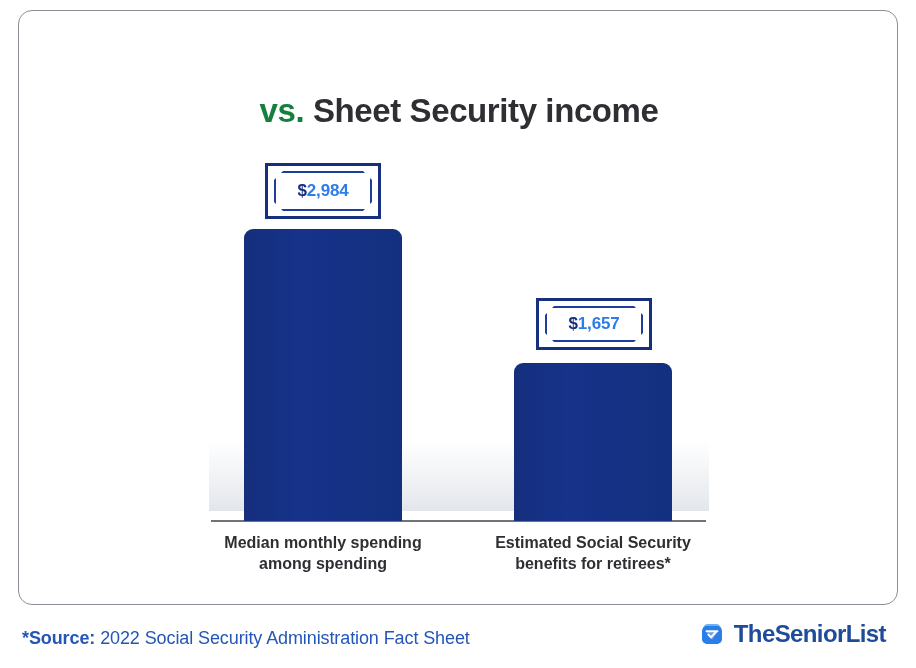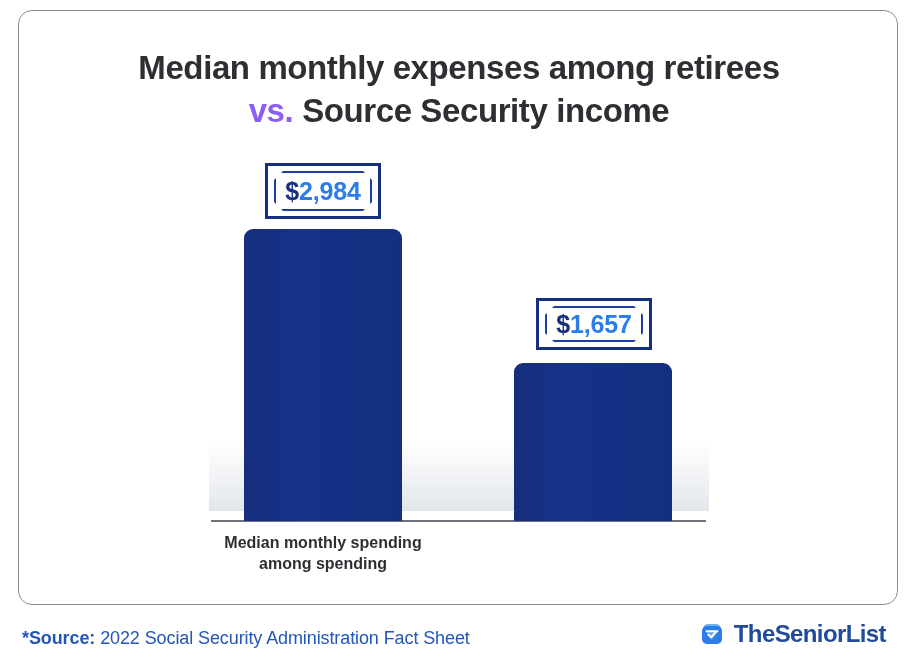--- a/index.html
+++ b/index.html
@@ -35,21 +35,21 @@
     left: 0;
     top: 36px;
     width: 880px;
     text-align: center;
     font-size: 33px;
     font-weight: bold;
     line-height: 1.30;
     color: #2d2f33;
     letter-spacing: -0.4px;
   }
-  .title .accent { color: #8b5cf6; }
+  .title .accent { color: #15803d; }
 
   
   .plot {
     position: absolute;
     left: 0;
     top: 0;
     width: 880px;
     height: 595px;
   }
 
@@ -113,21 +113,21 @@
     box-sizing: border-box;
     clip-path: polygon(
       9px 0, calc(100% - 9px) 0, 100% 9px,
       100% calc(100% - 9px), calc(100% - 9px) 100%,
       9px 100%, 0 calc(100% - 9px), 0 9px);
   }
 
   .note-text {
     position: relative;
     z-index: 2;
-    font-size: 25px;
+    font-size: 17px;
     font-weight: bold;
     letter-spacing: -0.2px;
     white-space: nowrap;
     color: #2b7de9;
   }
   .note-text .sym { color: #16307e; }
 
   
   .cat {
     position: absolute;
@@ -169,22 +169,22 @@
     letter-spacing: -0.6px;
     white-space: nowrap;
   }
 </style>
 </head>
 <body>
 
 <div class="card">
 
   <div class="title">
-    <span>Median monthly expenses among retirees</span><br>
-    <span class="accent">vs.</span><span> Source Security income</span>
+    <br>
+    <span class="accent">vs.</span><span> Sheet Security income</span>
   </div>
 
   <div class="plot">
 
     <div class="base-wash"></div>
     <div class="baseline"></div>
 
     <div class="bar b1"></div>
     <div class="bar b2"></div>
 
@@ -196,20 +196,24 @@
     <div class="note n2">
       <div class="note-inner"></div>
       <div class="note-text"><span class="sym">$</span><span>1,657</span></div>
     </div>
 
     <div class="cat c1">
       <span>Median monthly spending</span><br>
       <span>among spending</span>
     </div>
 
+    <div class="cat c2">
+      <span>Estimated Social Security</span><br>
+      <span>benefits for retirees*</span>
+    </div>
 
   </div>
 </div>
 
 <div class="footer-source"><span class="lead">*Source:</span><span> 2022 Social Security Administration Fact Sheet</span></div>
 
 <div class="brand">
   <svg class="brand-icon" width="28" height="28" viewBox="0 0 28 28">
     <path d="M5 9 a5 5 0 0 1 5-5 h8 a5 5 0 0 1 5 5 v10 a5 5 0 0 1 -5 5 h-8 a5 5 0 0 1 -5 -5 z" fill="#6bb3f2"></path>
     <path d="M4 11 a5 5 0 0 1 5-5 h10 a5 5 0 0 1 5 5 v8 a5 5 0 0 1 -5 5 h-10 a5 5 0 0 1 -5 -5 z" fill="#2b7de9"></path>

